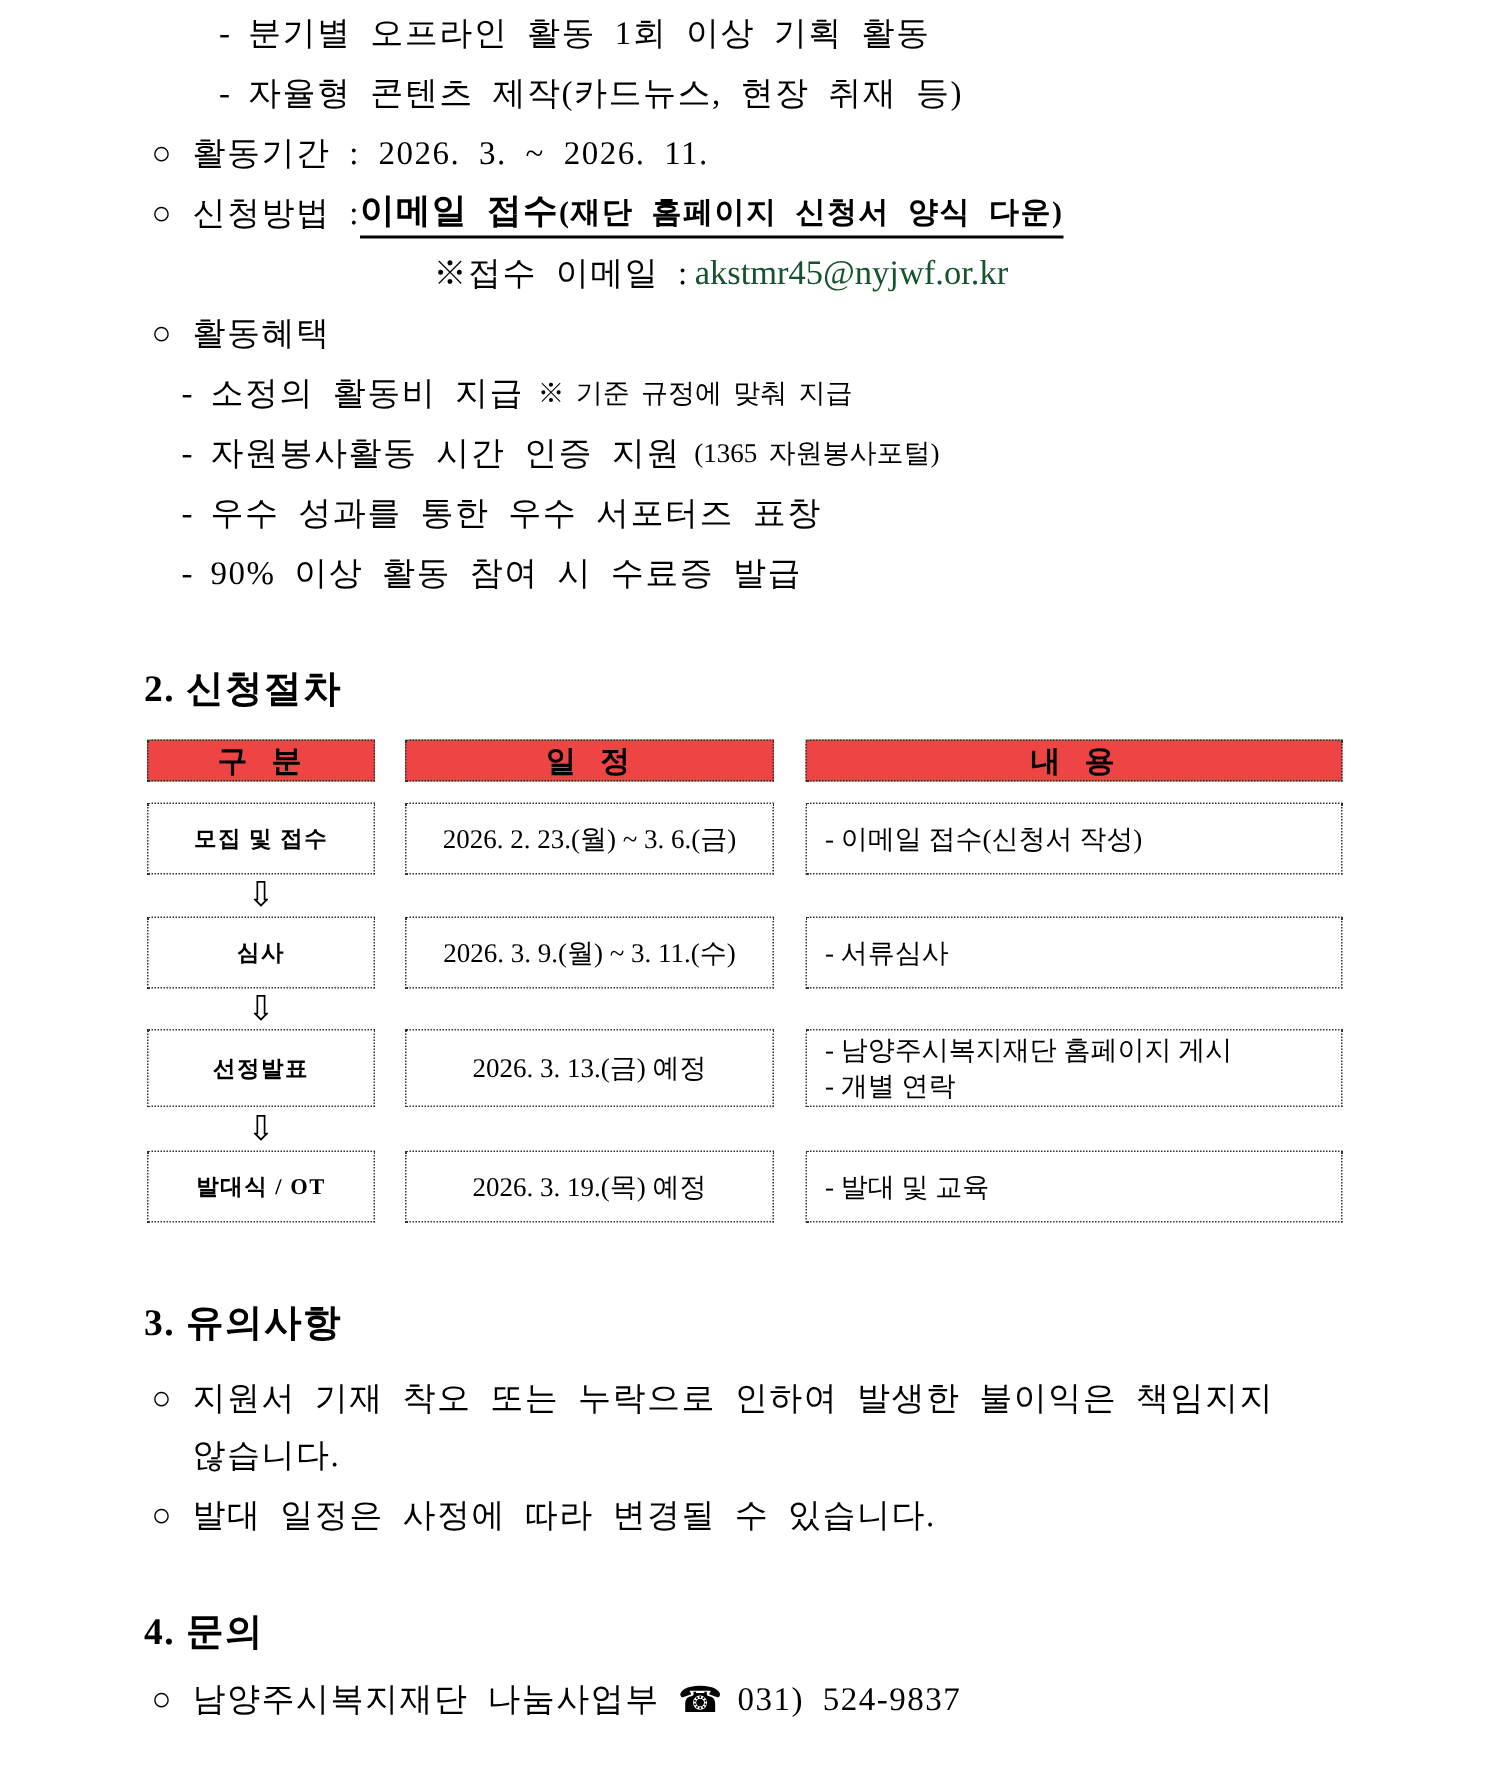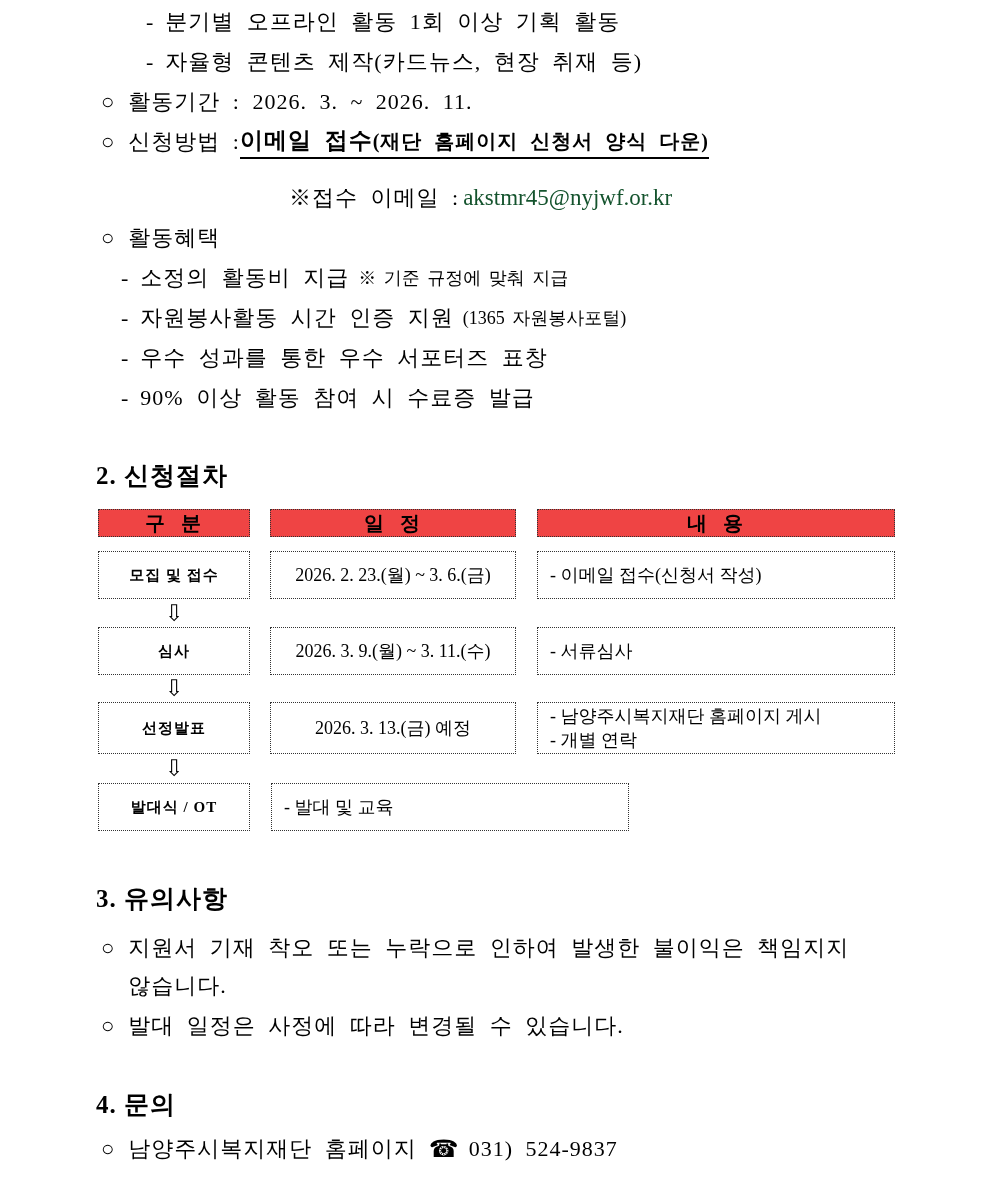--- a/index.html
+++ b/index.html
@@ -12,21 +12,21 @@
           letter-spacing:1px; word-spacing:6px; }
   .l-circle { padding-left:101px; }
   .l-dash1  { padding-left:146px; }
   .l-dash2  { padding-left:121px; }
   .bullet-circle { font-size:22px; margin-right:13px; line-height:1; }
   .bullet-dash   { margin-right:11px; }
   .note-sm { font-size:18px; margin-left:9px; letter-spacing:0; word-spacing:3px; }
   .emph { font-weight:bold; border-bottom:2px solid #000; padding-bottom:1px; white-space:nowrap; }
   .emph-main  { font-size:23px; }
   .emph-paren { font-size:20px; }
-  .email-line { padding-left:289px;margin-top:16px; }
+  .email-line { padding-left:289px; }
   .email { color:#14532d; font-size:23px; letter-spacing:0; word-spacing:0; margin-left:4px; cursor:pointer; }
   .section-heading { font-size:25px; font-weight:bold; letter-spacing:1px;
                      padding-left:96px; height:32px; line-height:32px; }
   #sec2-heading { margin-top:42px; }
   #sec3-heading { margin-top:52px; }
   #sec4-heading { margin-top:44px; }
 
   
   .ptable { margin-left:98px; margin-top:17px; }
   .trow, .t-head { display:flex; }
@@ -148,20 +148,21 @@
         <span>- 남양주시복지재단 홈페이지 게시</span>
         <span>- 개별 연락</span>
       </div>
     </div>
     <div class="arrow-row a3">
       <span>⇩</span>
     </div>
 
     <div class="trow">
       <div class="cell c1 cat">발대식 / OT</div>
+      <div class="cell c2 sched">2026. 3. 19.(목) 예정</div>
       <div class="cell c3 content-cell">
         <span>- 발대 및 교육</span>
       </div>
     </div>
   </div>
 
   <div class="section-heading" id="sec3-heading">3. 유의사항</div>
   <div class="notes">
     <div class="note-item">
       <span class="bullet-circle">○</span>
@@ -169,18 +170,18 @@
     </div>
     <div class="note-item">
       <span class="bullet-circle">○</span>
       <span class="note-text">발대 일정은 사정에 따라 변경될 수 있습니다.</span>
     </div>
   </div>
 
   <div class="section-heading" id="sec4-heading">4. 문의</div>
   <div class="line l-circle inquiry-line">
     <span class="bullet-circle">○</span>
-    <span>남양주시복지재단 홈페이지</span>
+    <span>남양주시복지재단 나눔사업부</span>
     <span class="phone-icon">☎</span>
     <span>031) 524-9837</span>
   </div>
 
 </div>
 
 </body></html>

